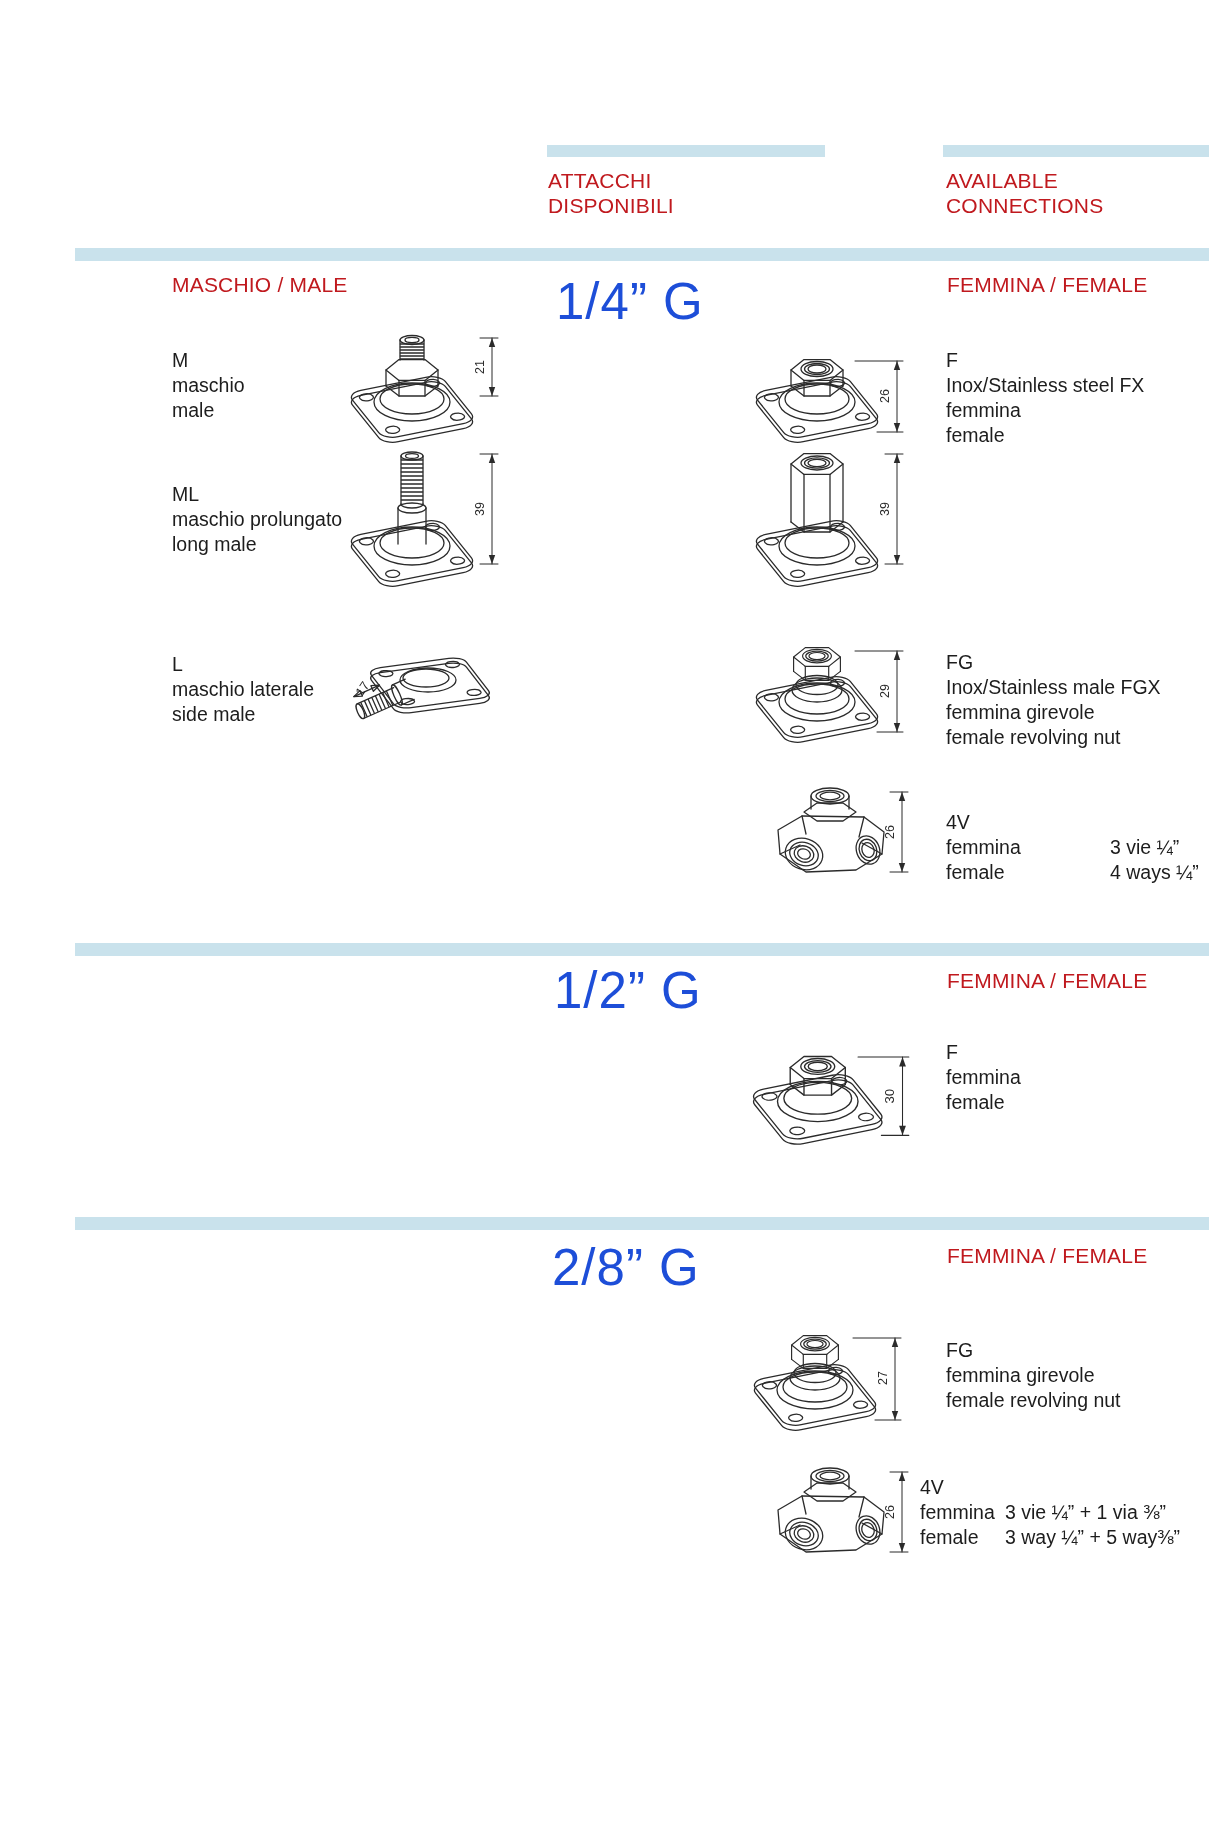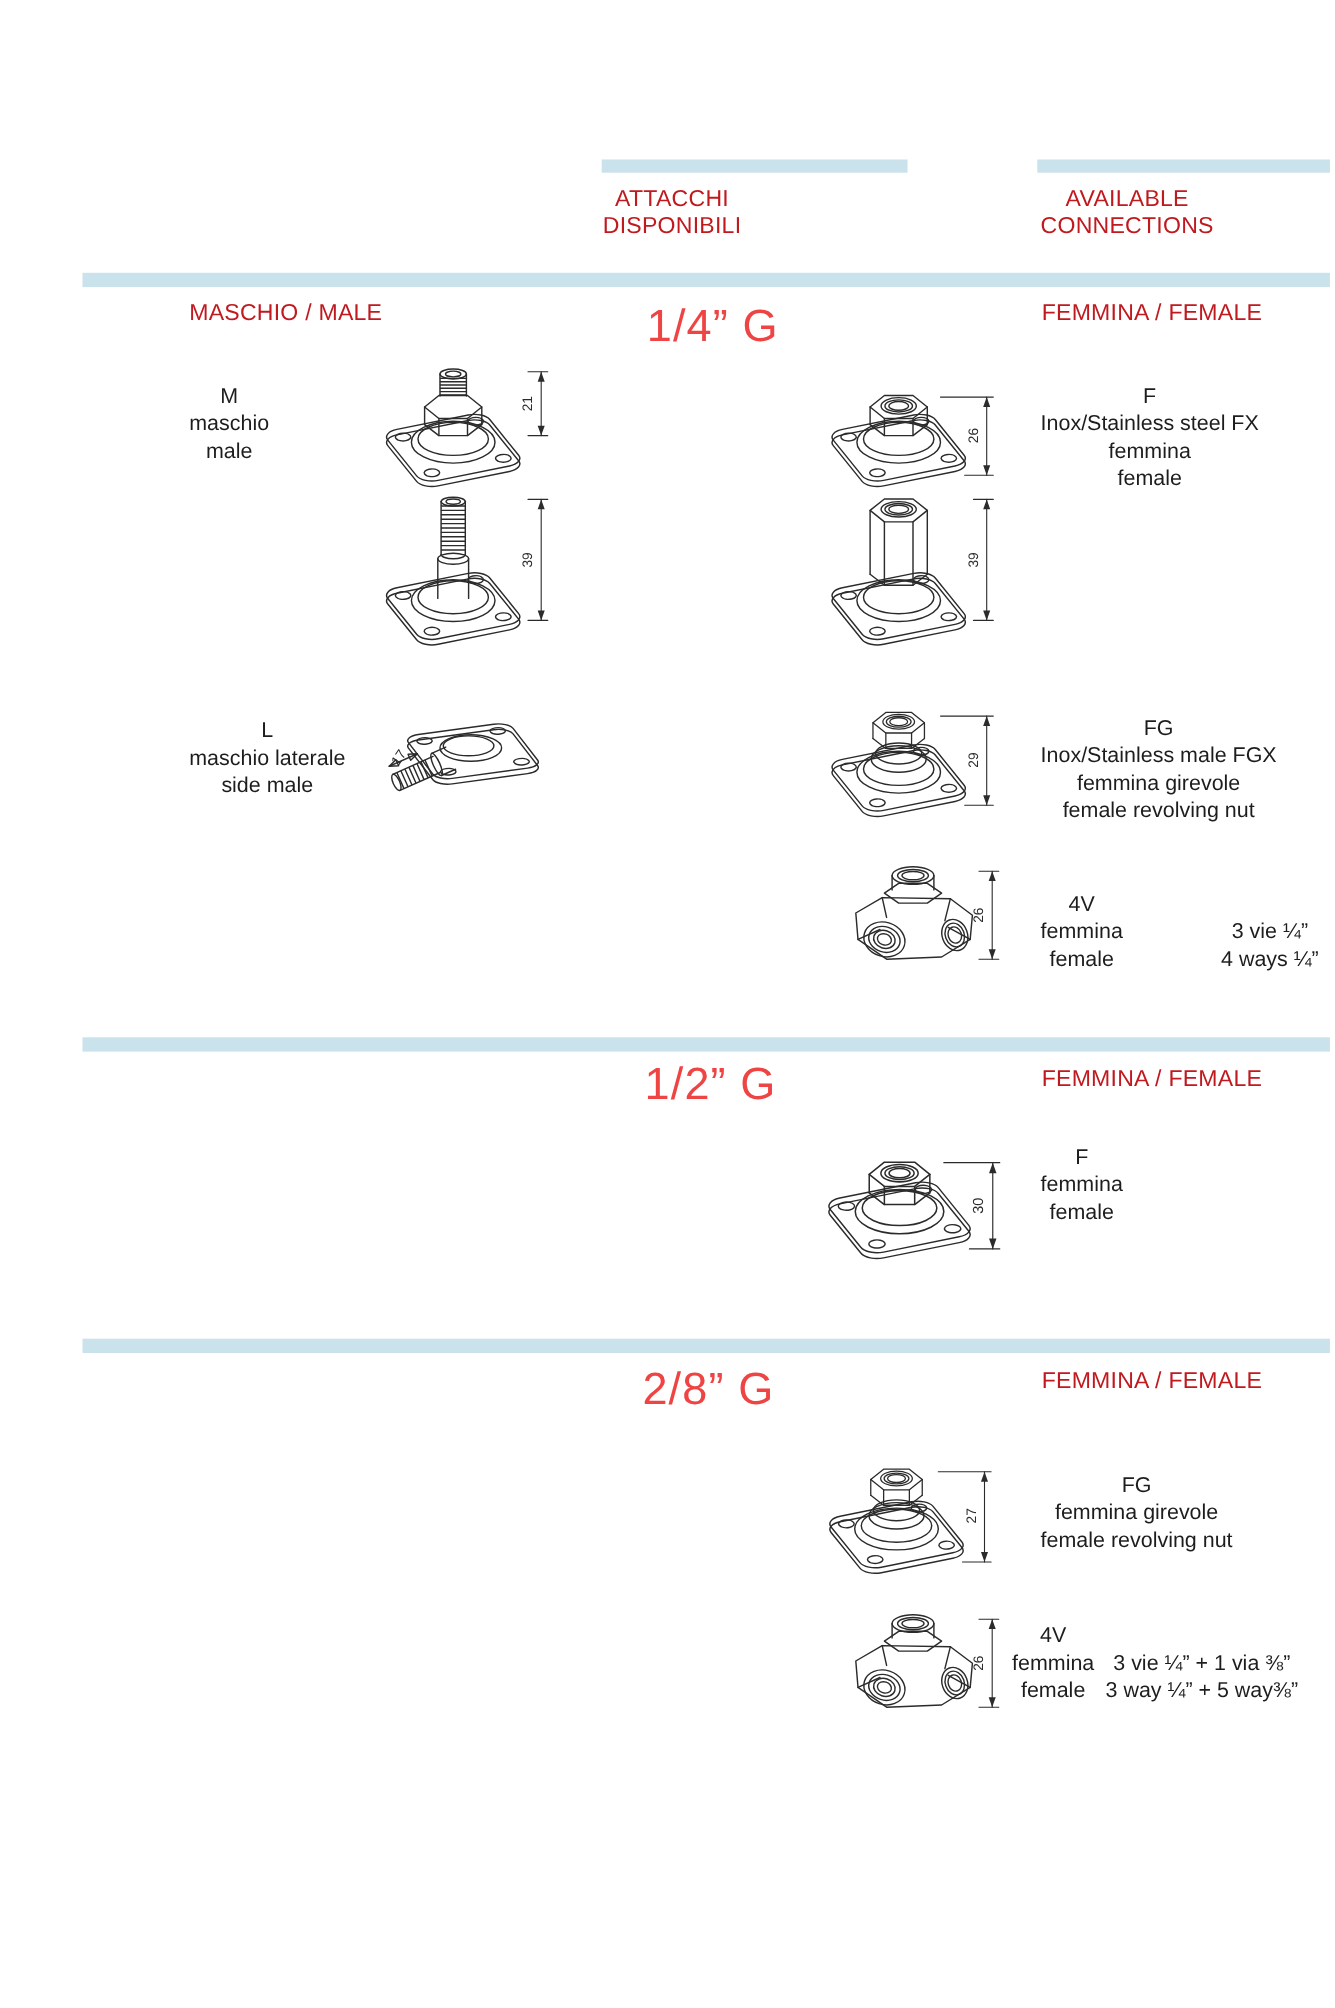--- a/index.html
+++ b/index.html
@@ -3,30 +3,30 @@
 <meta charset="utf-8">
 <style>
   :root{
     --accent:#c9e2ec;
     --red:#c0191e;
     --ink:#1d1d1d;
   }
   html,body{margin:0;padding:0;background:#fff;}
   .page{
     position:relative;width:1214px;height:1825px;background:#fff;overflow:hidden;
-    font-family:"Liberation Sans", sans-serif;color:var(--ink);text-align:center;
+    font-family:"Liberation Sans", sans-serif;color:var(--ink);
   }
   .accent-bar{position:absolute;height:12px;background:var(--accent);}
   .section-bar{position:absolute;left:75px;width:1134px;height:13px;background:var(--accent);}
   .red-heading{
     position:absolute;color:var(--red);font-size:21px;line-height:25px;
     white-space:pre-line;font-weight:400;letter-spacing:.2px;
   }
   .size-label{
-    position:absolute;color:#ef4444;font-size:41px;line-height:1.08;letter-spacing:1px;font-weight:400;margin-left:32px;
+    position:absolute;color:#1d4ed8;font-size:51px;line-height:1.08;letter-spacing:1px;font-weight:400;
   }
   .item-text{position:absolute;font-size:19.5px;line-height:25px;color:var(--ink);white-space:nowrap;}
   .fitting{position:absolute;overflow:visible;}
   .fitting *{fill:none;stroke:#2b2b2b;stroke-width:1.3;stroke-linejoin:round;stroke-linecap:round;}
   .fitting .dim line{stroke-width:1;}
   .fitting .arr{fill:#2b2b2b;stroke:none;}
   .fitting text{stroke:none;fill:#2b2b2b;font-family:"Liberation Sans",sans-serif;font-size:12.5px;}
 </style>
 </head>
 <body>
@@ -227,20 +227,25 @@
       <text transform="translate(152 66) rotate(-90)" text-anchor="middle">26</text>
     </g>
   </svg>
   <div class="item-text" style="left:946px;top:348px">
     <div>F</div>
     <div>Inox/Stainless steel FX</div>
     <div>femmina</div>
     <div>female</div>
   </div>
 
+  <div class="item-text" style="left:172px;top:482px">
+    <div>ML</div>
+    <div>maschio prolungato</div>
+    <div>long male</div>
+  </div>
   <svg class="fitting" style="left:332px;top:448px" width="185" height="135" viewBox="0 0 185 135">
     <use href="#sym-male-long"></use>
     <g class="dim">
       <line x1="148" y1="6" x2="166" y2="6"></line>
       <line x1="148" y1="116" x2="166" y2="116"></line>
       <line x1="160" y1="6" x2="160" y2="116"></line>
       <path class="arr" d="M160 6 l-3.2 9 h6.4 z"></path>
       <path class="arr" d="M160 116 l-3.2 -9 h6.4 z"></path>
       <text transform="translate(152 61) rotate(-90)" text-anchor="middle">39</text>
     </g>

